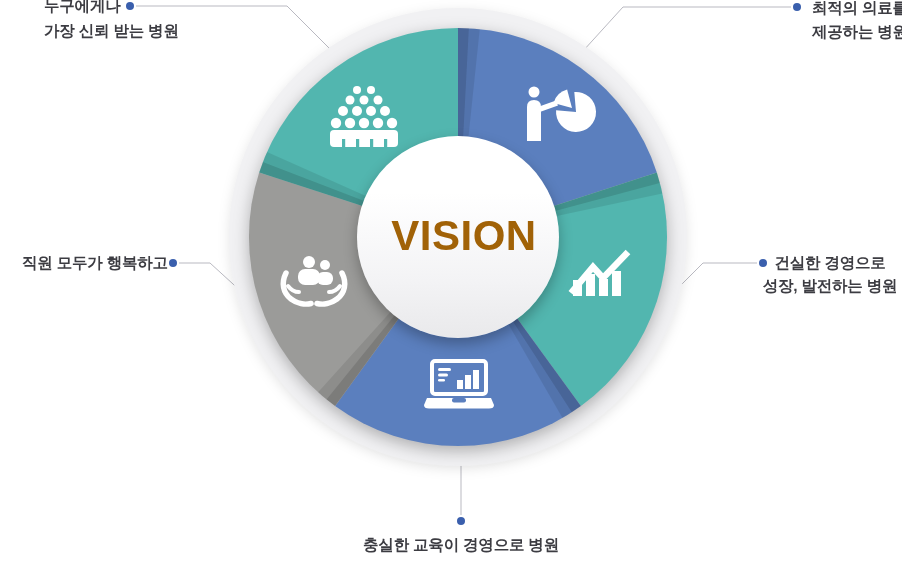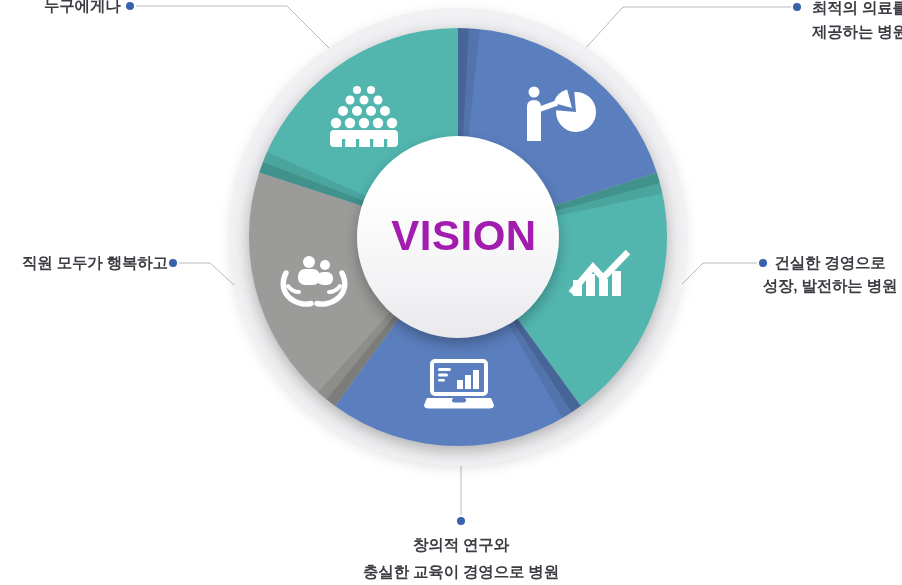--- a/index.html
+++ b/index.html
@@ -13,21 +13,21 @@
   .ringF{filter:drop-shadow(0 3px 6px rgba(0,0,0,0.10));}
   .inner-circle{
     position:absolute;left:357px;top:136px;width:202px;height:202px;
     border-radius:50%;
     background:linear-gradient(180deg,#ffffff 28%,#f3f3f5 72%,#e9e9eb 100%);
     box-shadow:0 6px 14px rgba(0,0,0,0.28);
   }
   .vision-title{
     position:absolute;left:358px;top:206px;width:212px;height:60px;
     text-align:center;line-height:60px;
-    font-size:42px;font-weight:700;letter-spacing:0.5px;color:#a21caf;
+    font-size:42px;font-weight:700;letter-spacing:0.5px;color:#a16207;
   }
   .lbl{
     position:absolute;
     font-size:15.5px;font-weight:600;color:#3c3c42;letter-spacing:-0.2px;
     white-space:nowrap;
   }
   .lbl div{white-space:nowrap;}
   .lbl-top-left{left:44px;top:-7px;line-height:25px;text-align:left;}
   .lbl-top-right{left:812px;top:-4px;line-height:24px;text-align:left;}
   .lbl-left{left:22px;top:251px;line-height:23px;text-align:center;}
@@ -141,32 +141,32 @@
     <circle cx="763" cy="263" r="4" fill="#3a5fad"></circle>
     <circle cx="461" cy="521" r="4" fill="#3a5fad"></circle>
   </g>
 </svg>
 
 <div class="inner-circle"></div>
 <div class="vision-title">VISION</div>
 
 <div class="lbl lbl-top-left">
   <div>누구에게나</div>
+  <div>가장 신뢰 받는 병원</div>
 </div>
 
 <div class="lbl lbl-top-right">
   <div>최적의 의료를</div>
   <div>제공하는 병원</div>
 </div>
 
 <div class="lbl lbl-left">
   <div>직원 모두가 행복하고</div>
 </div>
 
 <div class="lbl lbl-right">
   <div>건실한 경영으로</div>
   <div>성장, 발전하는 병원</div>
 </div>
 
 <div class="lbl lbl-bottom">
-  <div>창의적 연구와</div>
   <div>충실한 교육이 경영으로 병원</div>
 </div>
 
 </body></html>

